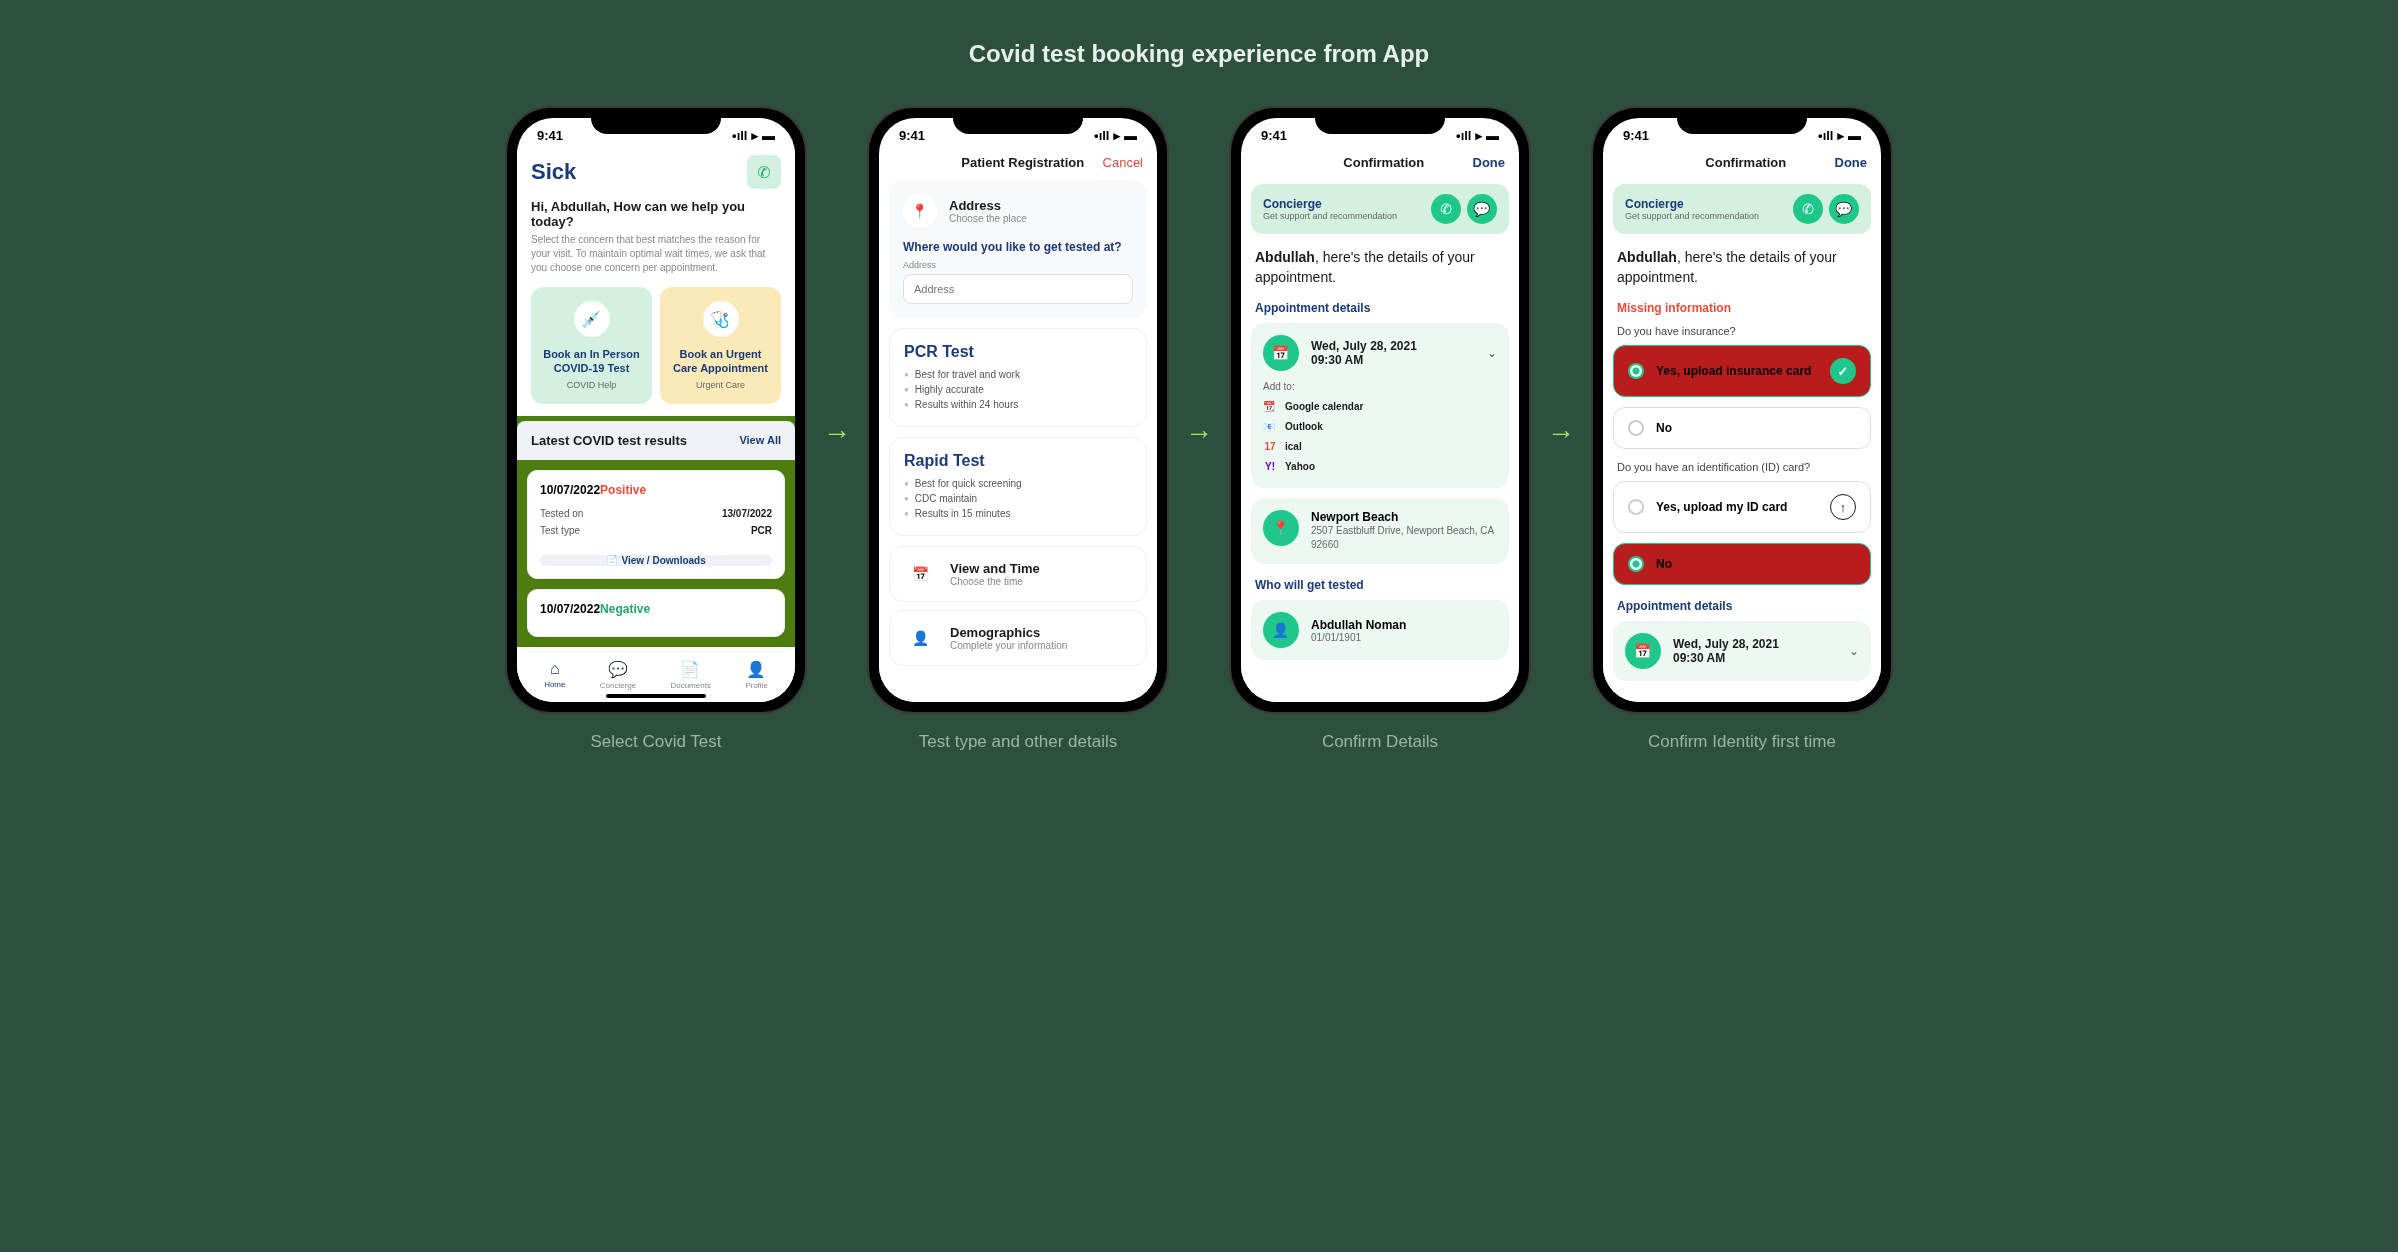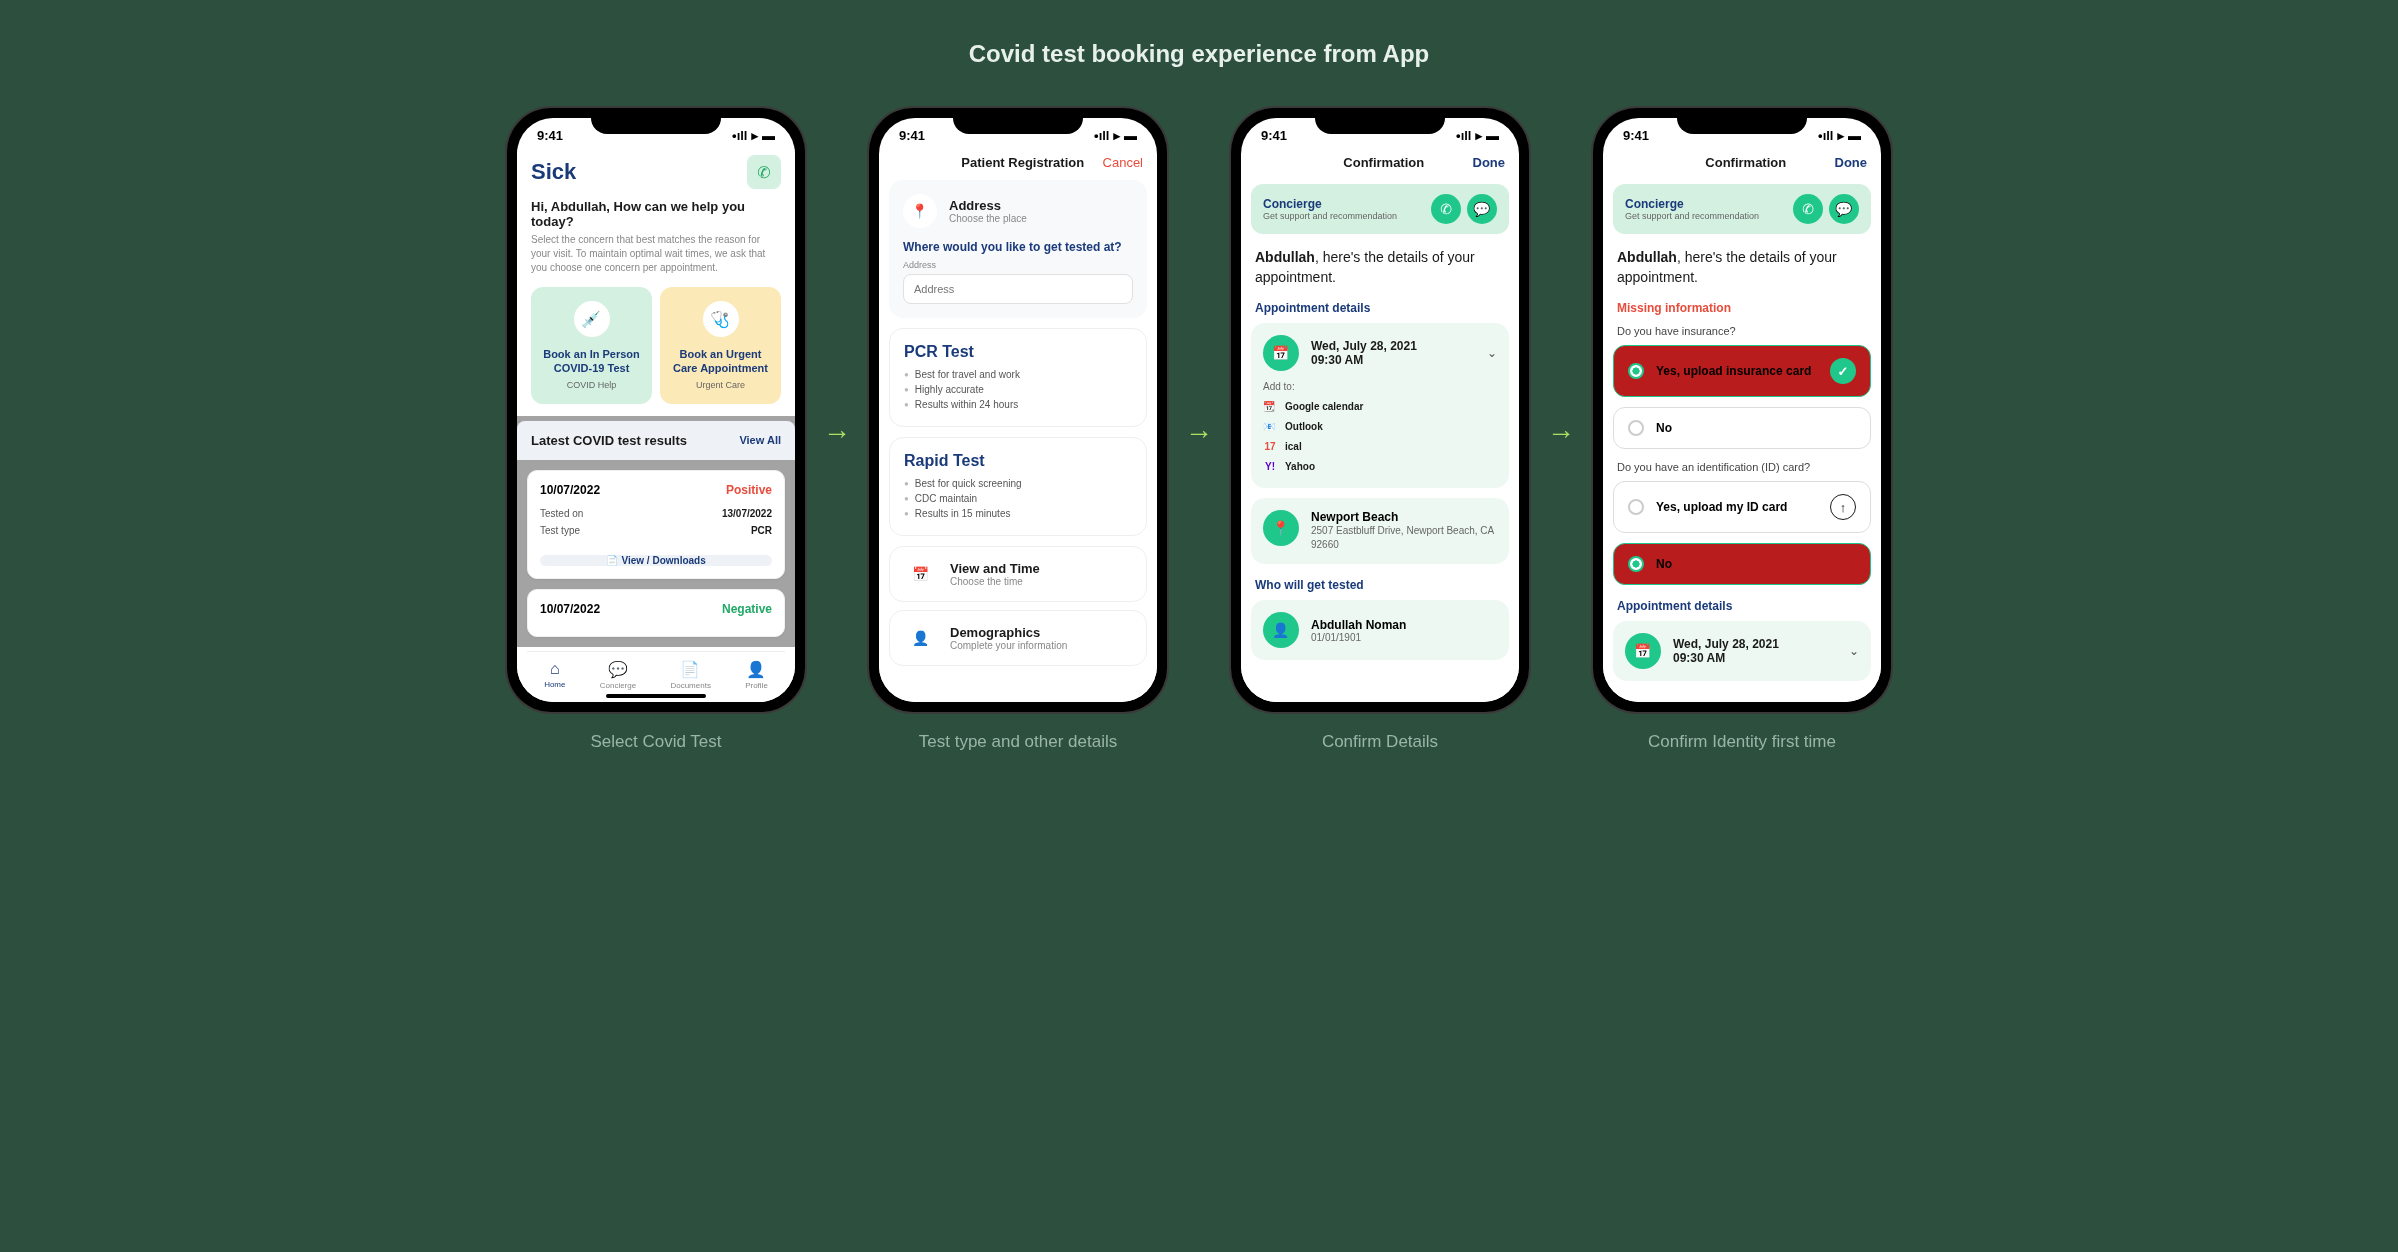--- a/index.html
+++ b/index.html
@@ -41,22 +41,22 @@
 .action-card { flex: 1; border-radius: 12px; padding: 14px 10px; text-align: center; cursor: pointer; }
 .action-card.green { background: #d4f0e0; }
 .action-card.yellow { background: #fce9b8; }
 .card-icon { width: 36px; height: 36px; background: #fff; border-radius: 50%; margin: 0 auto 10px; display: flex; align-items: center; justify-content: center; font-size: 16px; }
 .card-title { font-size: 11px; font-weight: 700; color: #1a3a7a; line-height: 1.3; }
 .card-sub { font-size: 9px; color: #666; margin-top: 4px; }
 .section-bar { background: #eef2f7; padding: 12px 14px; display: flex; justify-content: space-between; align-items: center; border-radius: 8px 8px 0 0; margin-top: 4px; }
 .section-title { font-size: 13px; font-weight: 700; color: #1a1a1a; }
 .view-all { font-size: 11px; font-weight: 600; color: #1a3a7a; }
 .result-card { background: #fff; margin: 10px 10px 0; border-radius: 10px; padding: 12px; box-shadow: 0 1px 3px rgba(0,0,0,0.05); border: 1px solid #f0f0f0; }
-.result-card-outer { background: #a3a3a3; padding: 1px 0 10px; }
-.result-top { display: flex; justify-content: space-between; margin-bottom: 8px; }
+.result-card-outer { background: #4d7c0f; padding: 1px 0 10px; }
+.result-top { display: flex; margin-bottom: 8px; }
 .result-date { font-size: 12px; font-weight: 700; }
 .result-status { font-size: 12px; font-weight: 600; }
 .result-status.positive { color: #e74c3c; }
 .result-status.negative { color: #1fa866; }
 .result-row { display: flex; justify-content: space-between; font-size: 10px; color: #555; padding: 3px 0; }
 .result-row .val { font-weight: 600; color: #1a1a1a; }
 .download-btn { background: #eef2f7; border-radius: 8px; text-align: center; font-size: 10px; font-weight: 600; color: #1a3a7a; margin-top: 16px; }
 .bottom-nav { display: flex; justify-content: space-around; padding: 8px 0 4px; border-top: 1px solid #eee; background: #fff; position: absolute; bottom: 8px; left: 10px; right: 10px; border-radius: 0 0 30px 30px; }
 .nav-item { display: flex; flex-direction: column; align-items: center; gap: 2px; font-size: 8px; color: #888; }
 .nav-item.active { color: #1a3a7a; }

